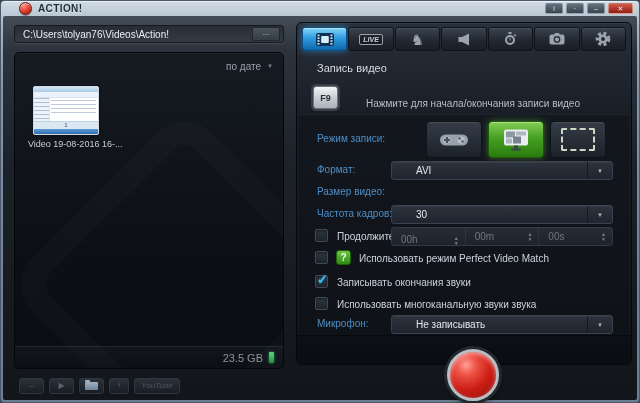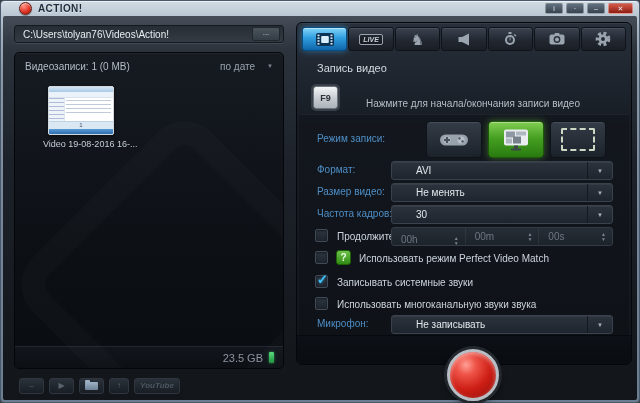--- a/index.html
+++ b/index.html
@@ -31,23 +31,23 @@
   .browse-btn{width:26px;margin:2px 3px;height:12px;background:linear-gradient(#4b535d,#343c45);
     border:1px solid #21272e;border-radius:2px;color:#ccd3da;font-size:8px;line-height:10px;text-align:center;}
   
   .left-panel{position:absolute;left:11px;top:36px;width:270px;height:317px;box-sizing:border-box;
     background:linear-gradient(180deg,#161b22,#0c0f14 65%,#0a0d11);
     border:1px solid #04060a;border-radius:5px;box-shadow:inset 0 1px 0 rgba(255,255,255,.05);overflow:hidden;}
   .left-panel::after{content:"";position:absolute;right:-28px;top:105px;width:205px;height:205px;
     border:24px solid rgba(255,255,255,.018);border-radius:38px;transform:rotate(45deg);}
   .lp-header{position:absolute;left:10px;right:10px;top:6px;height:14px;display:flex;align-items:center;font-size:10px;}
   .lp-count{color:#b3bbc4;}
-  .lp-sort{margin-left:auto;color:#99a2ac;display:flex;align-items:center;gap:12px;}
+  .lp-sort{margin-left:auto;color:#99a2ac;display:flex;align-items:center;gap:6px;}
   .lp-sort .arr{font-size:6px;color:#7b848e;}
-  .video-item{position:absolute;left:28px;top:33px;width:76px;text-align:center;}
+  .video-item{position:absolute;left:13px;top:33px;width:76px;text-align:center;}
   .thumb{width:64px;height:47px;margin:0 auto;background:#fff;border:1px solid #d3d8dd;border-radius:2px;
     position:relative;overflow:hidden;box-shadow:0 1px 3px rgba(0,0,0,.55);}
   .t-titlebar{height:5px;background:linear-gradient(#d2e5f4,#a9c9e5);}
   .t-toolbar{height:5px;background:#ebf2f9;border-bottom:1px solid #d8e3ed;}
   .t-side{position:absolute;left:0;top:11px;bottom:12px;width:15px;background:#eef3f9;border-right:1px solid #dde5ee;
     background-image:repeating-linear-gradient(180deg,rgba(120,146,190,.55) 0 1px,transparent 1px 4px);}
   .t-list{position:absolute;left:17px;top:13px;right:2px;height:14px;
     background-image:repeating-linear-gradient(180deg,#bfcbdb 0 1px,transparent 1px 4px);}
   .t-band{position:absolute;left:0;right:0;bottom:5px;height:7px;background:#dae8f4;border-top:1px solid #bcd2e6;
     font-size:6px;color:#42536a;line-height:7px;text-align:center;}
@@ -57,21 +57,21 @@
     background:linear-gradient(#12161c,#0c0f14);display:flex;align-items:center;justify-content:flex-end;
     padding:0 9px;gap:6px;}
   .free-space{font-size:11px;color:#8c949e;}
   .disk-indicator{width:5px;height:11px;border-radius:1px;background:linear-gradient(#55da79,#1d8f3e);
     box-shadow:0 0 3px rgba(70,220,115,.55);}
   
   .lp-footer{position:absolute;left:16px;top:361px;height:17px;display:flex;gap:5px;align-items:center;}
   .f-btn{height:16px;min-width:25px;box-sizing:border-box;border-radius:3px;
     background:linear-gradient(#2a313a,#191e25);border:1px solid #2f363f;
     display:flex;align-items:center;justify-content:center;color:#5a636e;font-size:8px;}
-  .f-btn.youtube{min-width:46px;color:#4d565f;font-weight:bold;font-style:italic;}
+  .f-btn.youtube{min-width:46px;color:#4d565f;font-weight:normal;font-style:italic;}
   .icon-folder{position:relative;width:13px;height:8px;border-radius:1px;
     background:linear-gradient(#9db2c5,#6d8296);}
   .icon-folder::before{content:"";position:absolute;top:-2px;left:0;width:5px;height:2px;
     background:#9db2c5;border-radius:1px 1px 0 0;}
   
   .right-panel{position:absolute;left:293px;top:6px;width:336px;height:343px;box-sizing:border-box;
     background:linear-gradient(180deg,#28303b,#171c24 30%,#12161d);
     border:1px solid #05070b;border-radius:6px;box-shadow:inset 0 1px 0 rgba(255,255,255,.06);}
   .tabs{position:absolute;left:5px;right:5px;top:4px;height:24px;display:flex;gap:1px;}
   .tab{flex:1;border-radius:3px;box-sizing:border-box;
@@ -148,21 +148,20 @@
 
   <div class="app">
 
     <div class="pathbar">
       <div class="path-text">C:\Users\tolyan76\Videos\Action!</div>
       <div class="browse-btn">...</div>
     </div>
 
     <div class="left-panel">
       <div class="lp-header">
-        <span class="lp-count">Видеозаписи: 1 (0 MB)</span>
         <span class="lp-sort">
           <span>по дате</span>
           <span class="arr">▼</span>
         </span>
       </div>
 
       <div class="video-item">
         <div class="thumb">
           <div class="t-titlebar"></div>
           <div class="t-toolbar"></div>
@@ -292,24 +291,20 @@
         <div class="row" style="top:46px;">
           <div class="lbl">Формат:</div>
           <div class="control">
             <span class="val">AVI</span>
             <span class="dd-arrow">▼</span>
           </div>
         </div>
 
         <div class="row" style="top:68px;">
           <div class="lbl">Размер видео:</div>
-          <div class="control">
-            <span class="val">Не менять</span>
-            <span class="dd-arrow">▼</span>
-          </div>
         </div>
 
         <div class="row" style="top:90px;">
           <div class="lbl">Частота кадров:</div>
           <div class="control">
             <span class="val">30</span>
             <span class="dd-arrow">▼</span>
           </div>
         </div>
 
@@ -344,21 +339,21 @@
         <div class="row" style="top:134px;">
           <span class="cb"></span>
           <span class="help">?</span>
           <span class="cb-label far">Использовать режим Perfect Video Match</span>
         </div>
 
         <div class="row" style="top:158px;">
           <span class="cb">
             <span class="check">✓</span>
           </span>
-          <span class="cb-label">Записывать системные звуки</span>
+          <span class="cb-label">Записывать окончания звуки</span>
         </div>
 
         <div class="row" style="top:180px;">
           <span class="cb"></span>
           <span class="cb-label">Использовать многоканальную звуки звука</span>
         </div>
 
         <div class="row" style="top:200px;">
           <div class="lbl">Микрофон:</div>
           <div class="control">

